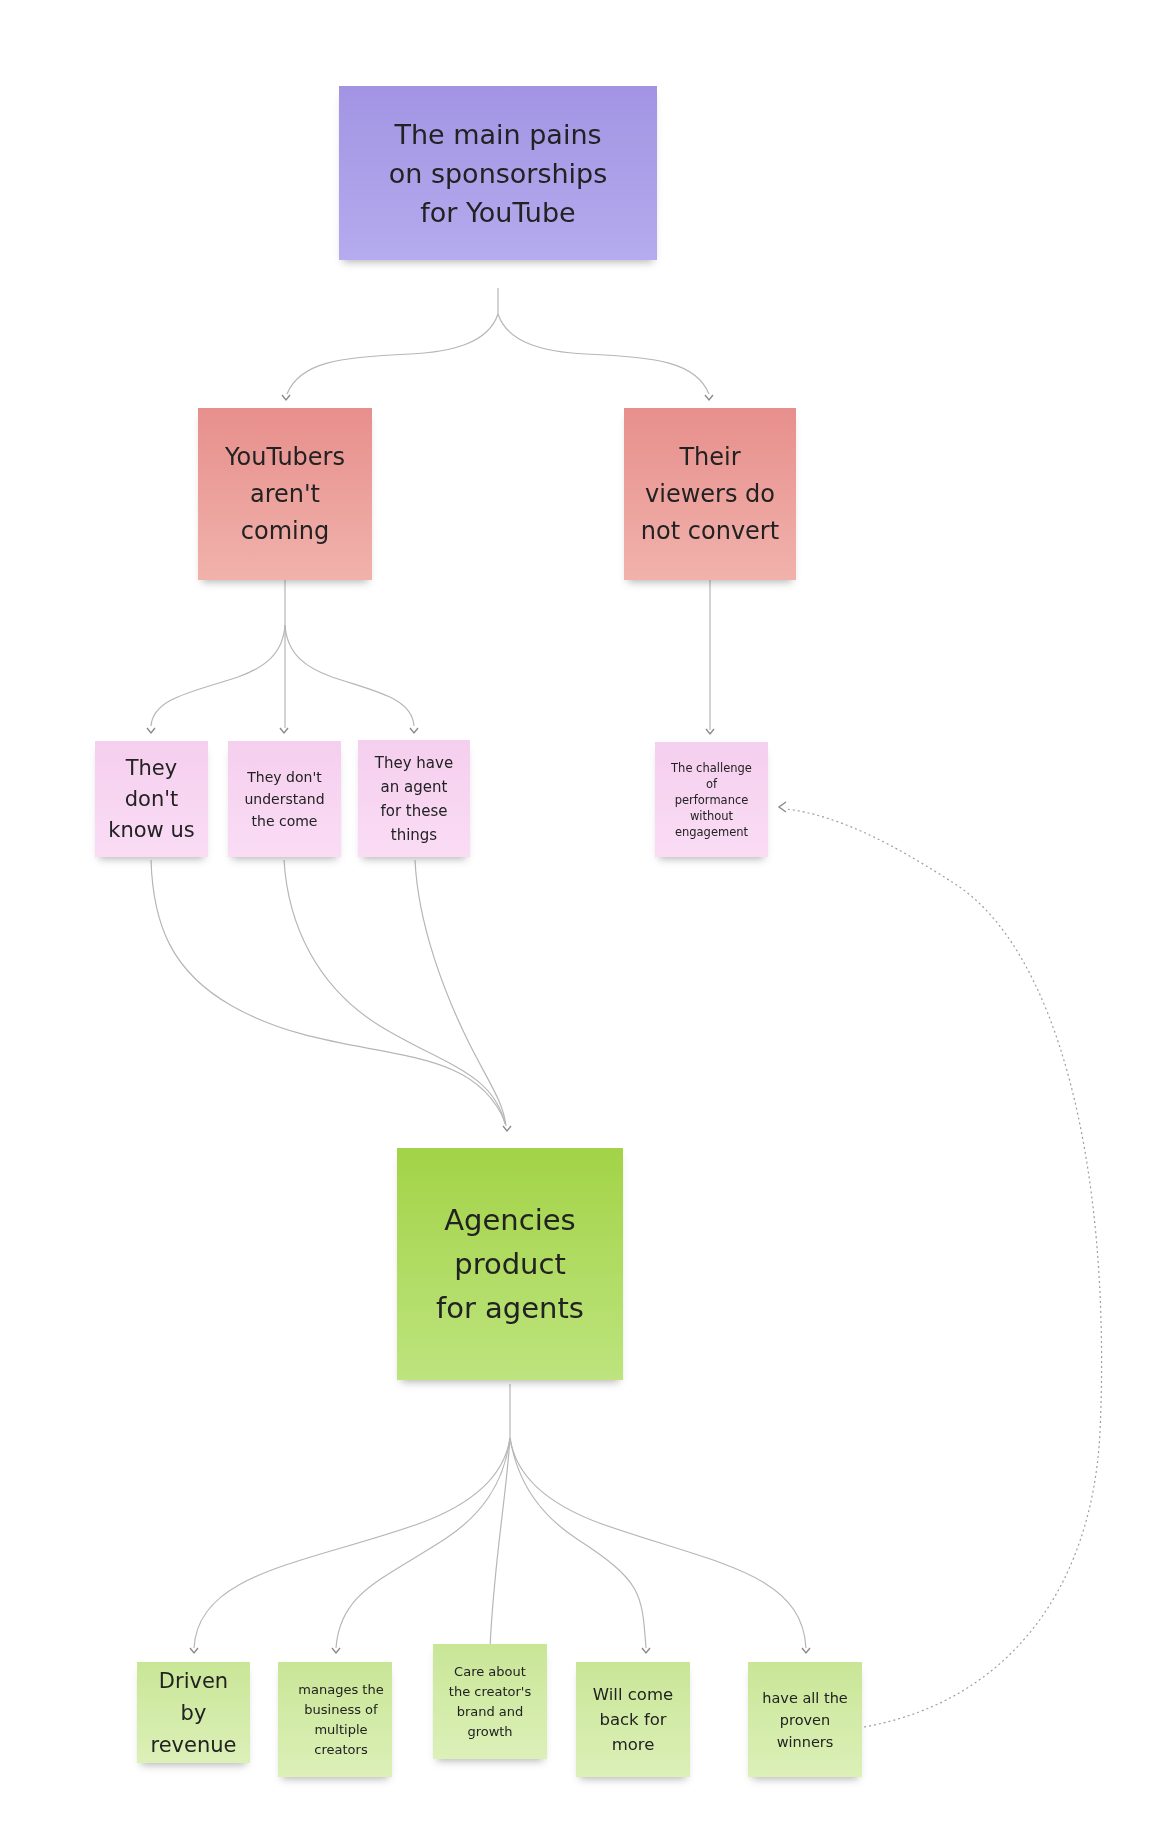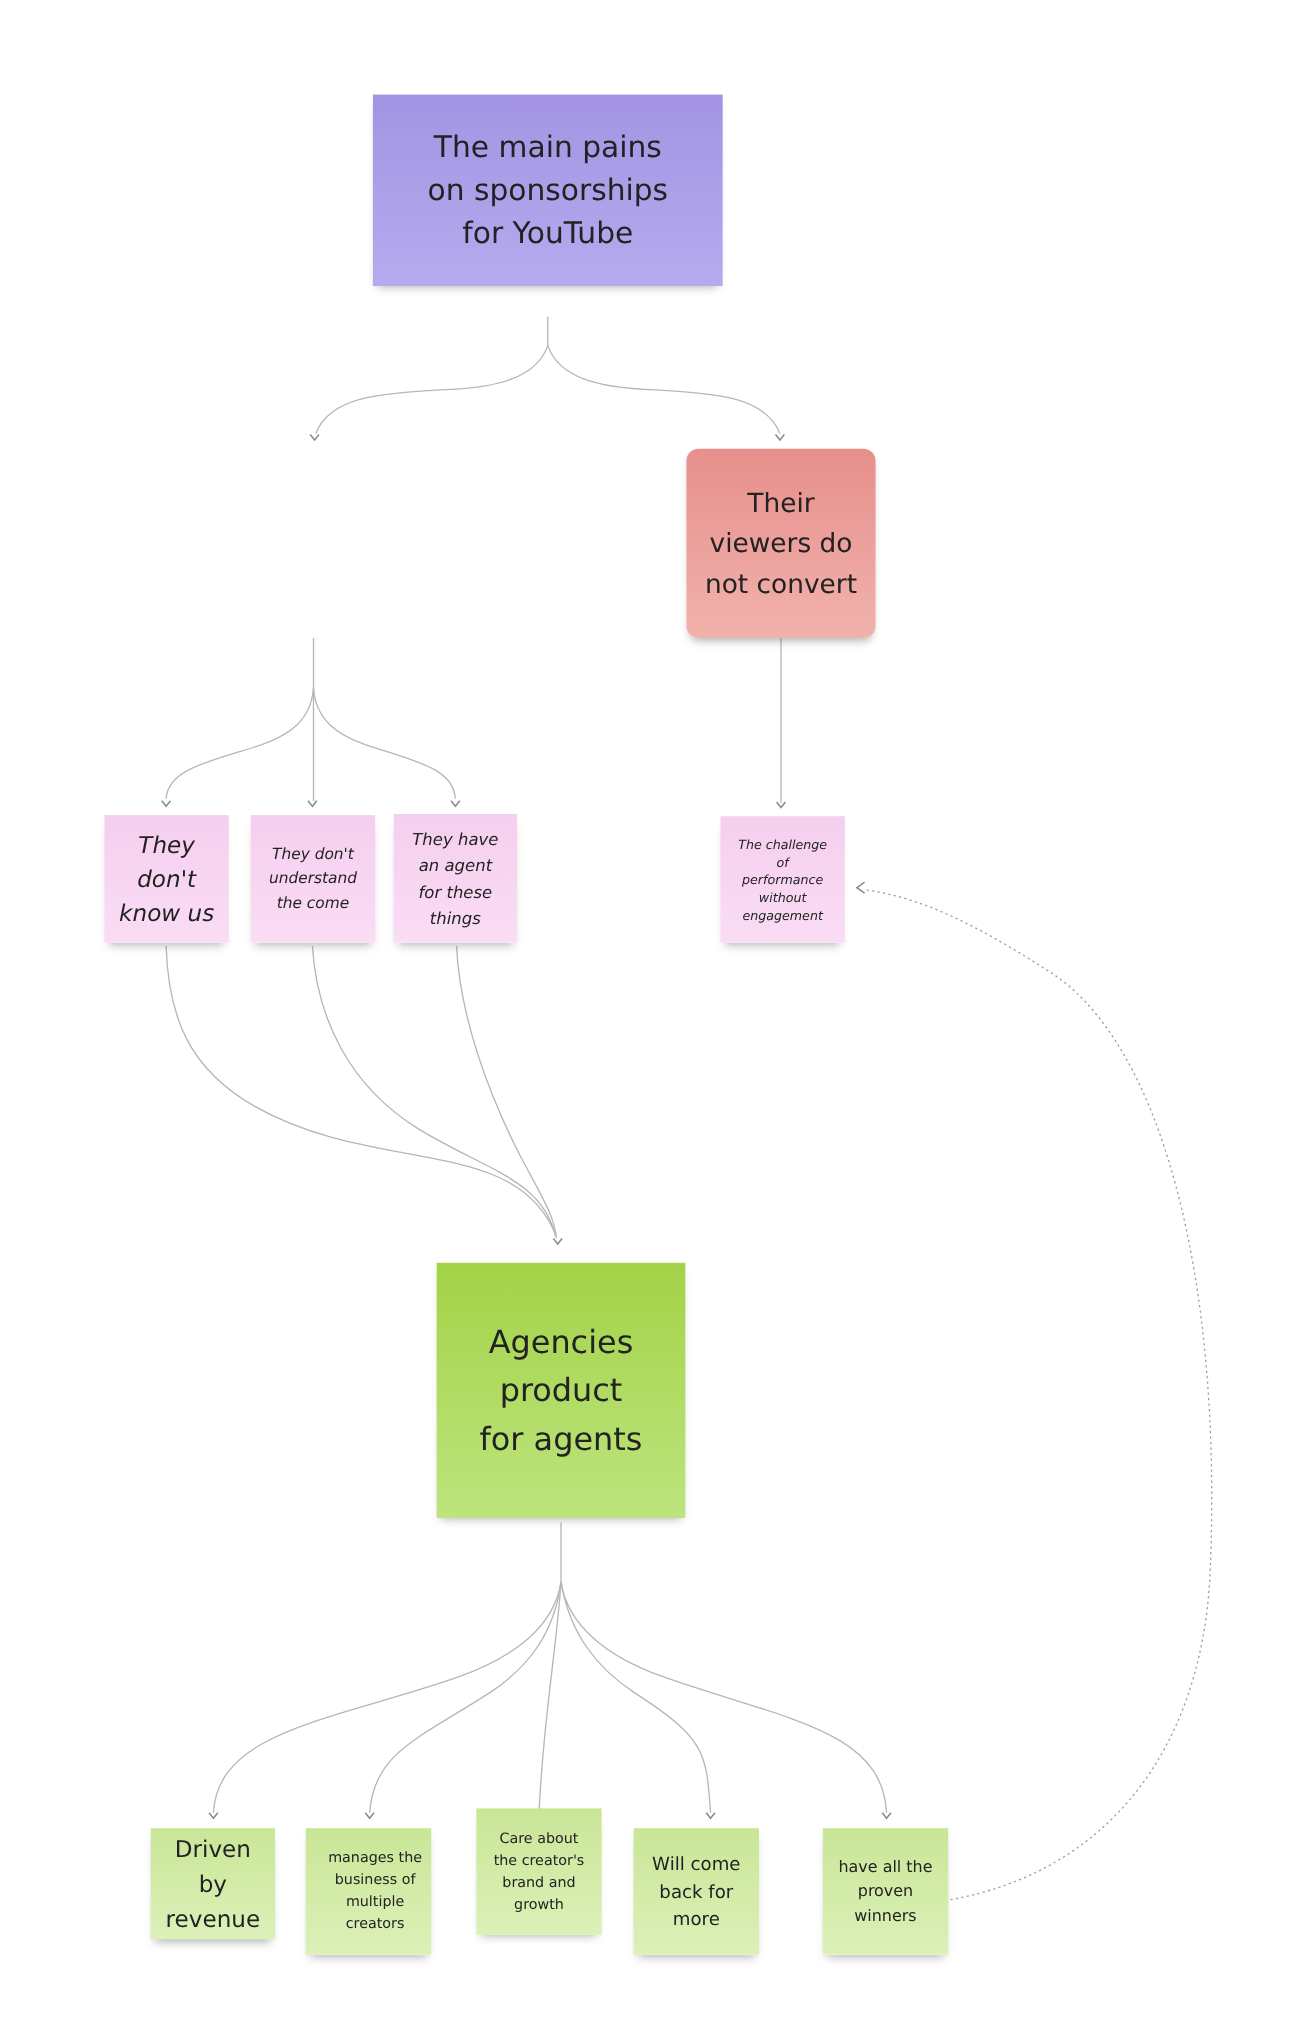--- a/index.html
+++ b/index.html
@@ -24,23 +24,23 @@
   
   .n-root{left:339px;top:86px;width:318px;height:174px;
     background:linear-gradient(180deg,#a294e3,#b5abee);
     font-size:27px;line-height:39px;padding:0 10px;}
   
   .n-red1{left:198px;top:408px;width:174px;height:172px;
     background:linear-gradient(180deg,#e78f8c,#f1b2ac);
     font-size:24px;line-height:37px;padding:0 8px;}
   .n-red2{left:624px;top:408px;width:172px;height:172px;
     background:linear-gradient(180deg,#e78f8c,#f1b2ac);
-    font-size:24px;line-height:37px;padding:0 8px;border-radius:11px;}
+    font-size:24px;line-height:37px;padding:0 8px;}
   
-  .pink{background:linear-gradient(180deg,#f5cfee,#fadcf5);font-style:italic;}
+  .pink{background:linear-gradient(180deg,#f5cfee,#fadcf5);}
   .n-pink1{left:95px;top:741px;width:113px;height:116px;font-size:21px;line-height:31px;}
   .n-pink2{left:228px;top:741px;width:113px;height:116px;font-size:14px;line-height:22px;}
   .n-pink3{left:358px;top:740px;width:112px;height:117px;font-size:15px;line-height:24px;}
   .n-pink4{left:655px;top:742px;width:113px;height:115px;font-size:11.5px;line-height:16px;}
   
   .n-green{left:397px;top:1148px;width:226px;height:232px;
     background:linear-gradient(180deg,#a3d347,#bde47e);
     font-size:29px;line-height:44px;}
   
   .lgreen{background:linear-gradient(180deg,#c9e697,#dcf0b8);}
@@ -96,20 +96,23 @@
       <path d="M642,1648 L646,1653 L650,1648"></path>
       <path d="M802,1648 L806,1653 L810,1648"></path>
       <path d="M786,802 L779,807 L786,812"></path>
     </g>
   </svg>
 
   <div class="note n-root">The main pains
 on  sponsorships
 for YouTube</div>
 
+  <div class="note n-red1">YouTubers
+aren't
+coming</div>
   <div class="note n-red2">Their
 viewers do
 not convert</div>
 
   <div class="note pink n-pink1">They
 don't
 know us</div>
   <div class="note pink n-pink2">They don't
 understand
 the come</div>

